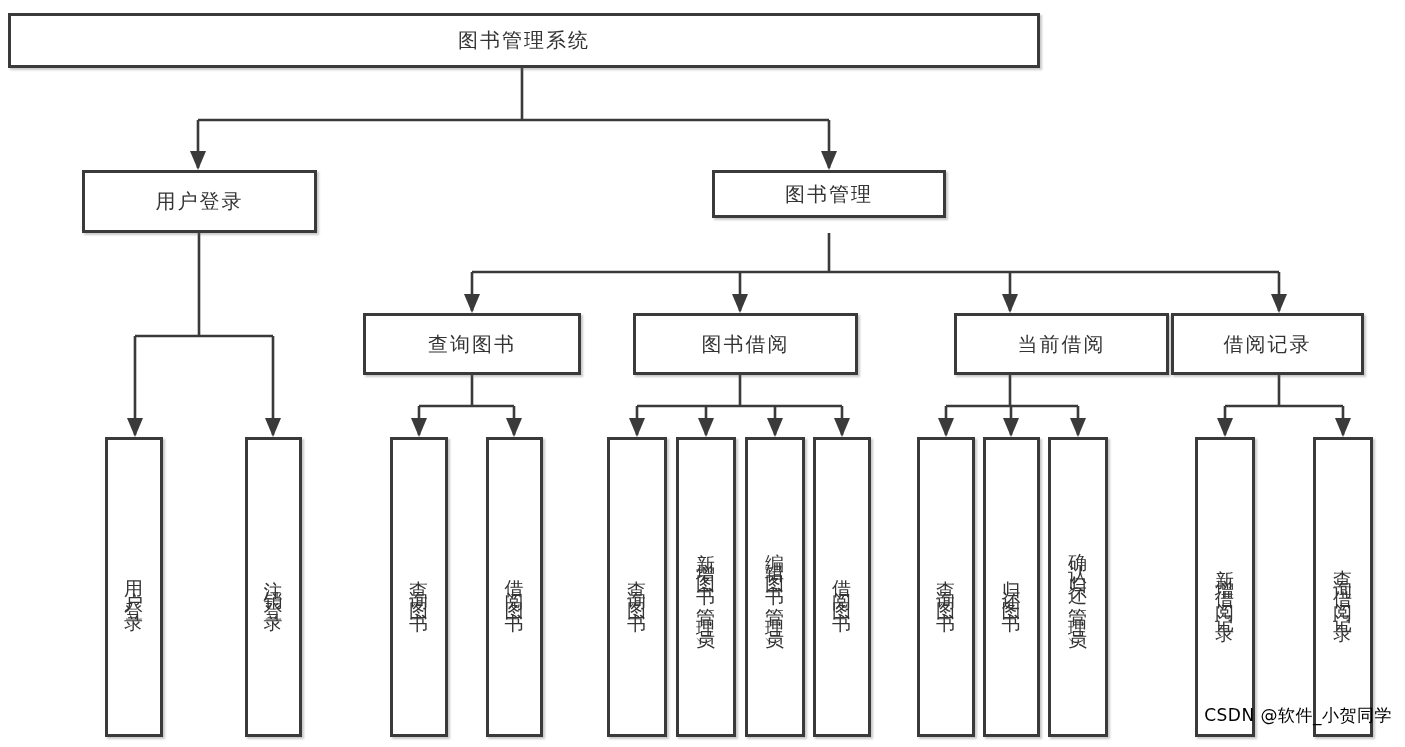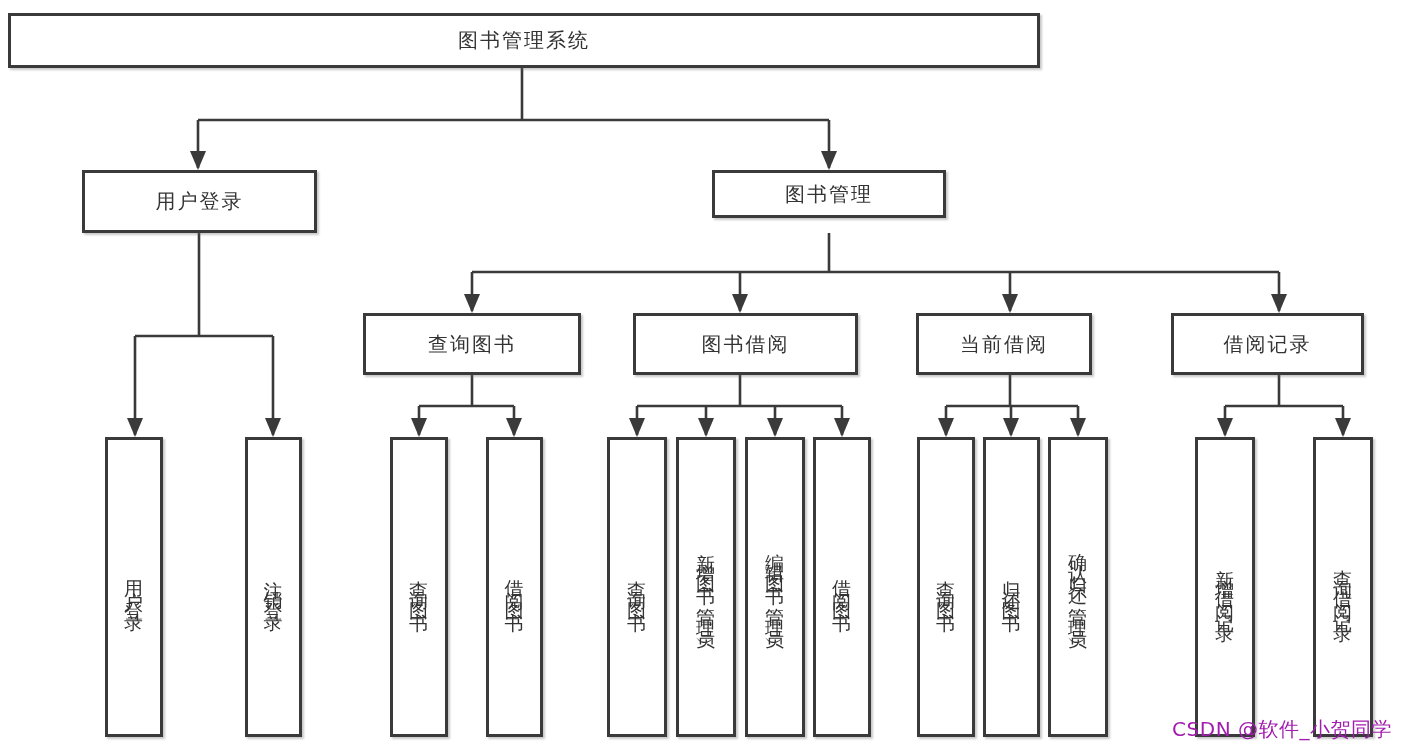--- a/index.html
+++ b/index.html
@@ -47,43 +47,43 @@
     letter-spacing: 11px;
     line-height: 1;
   }
   
   .lvl1 { left: 8px;  top: 13px;  width: 1032px; height: 55px; }
   .n-user-login     { left: 82px;  top: 170px; width: 235px; height: 63px; }
   .n-book-mgmt      { left: 712px; top: 170px; width: 234px; height: 48px; }
   .lvl3 { top: 313px; height: 62px; }
   .n-new-book       { left: 363px;  width: 218px; }
   .n-book-borrow    { left: 633px;  width: 225px; }
-  .n-current-borrow { left: 916px;  width: 176px; }
+  .n-current-borrow { left: 954px;  width: 215px; }
   .n-borrow-record  { left: 1171px; width: 193px; }
   .lvl4 { top: 437px; height: 300px; }
   .n-l-user-login   { left: 105px;  width: 58px; }
   .n-l-logout       { left: 245px;  width: 57px; }
   .n-l-query1       { left: 390px;  width: 58px; }
   .n-l-borrow1      { left: 486px;  width: 57px; }
   .n-l-query2       { left: 607px;  width: 60px; }
   .n-l-add-book     { left: 676px;  width: 60px; }
   .n-l-edit-book    { left: 745px;  width: 60px; }
   .n-l-borrow2      { left: 813px;  width: 58px; }
   .n-l-query3       { left: 917px;  width: 58px; }
   .n-l-return       { left: 983px;  width: 57px; }
   .n-l-confirm      { left: 1048px; width: 60px; }
   .n-l-add-record   { left: 1195px; width: 60px; }
   .n-l-query-record { left: 1313px; width: 60px; }
   #watermark {
     position: absolute;
     right: 13px;
-    bottom: 4px;
+    bottom: 20px;
     z-index: 3;
-    color: #a21caf;
-    font-size: 20px;
+    color: #000000;
+    font-size: 17px;
     letter-spacing: 0.5px;
     white-space: nowrap;
   }
 </style>
 </head>
 <body>
 
 <div id="stage">
 
   <svg id="connectors" viewBox="0 0 1405 747" xmlns="http://www.w3.org/2000/svg">

